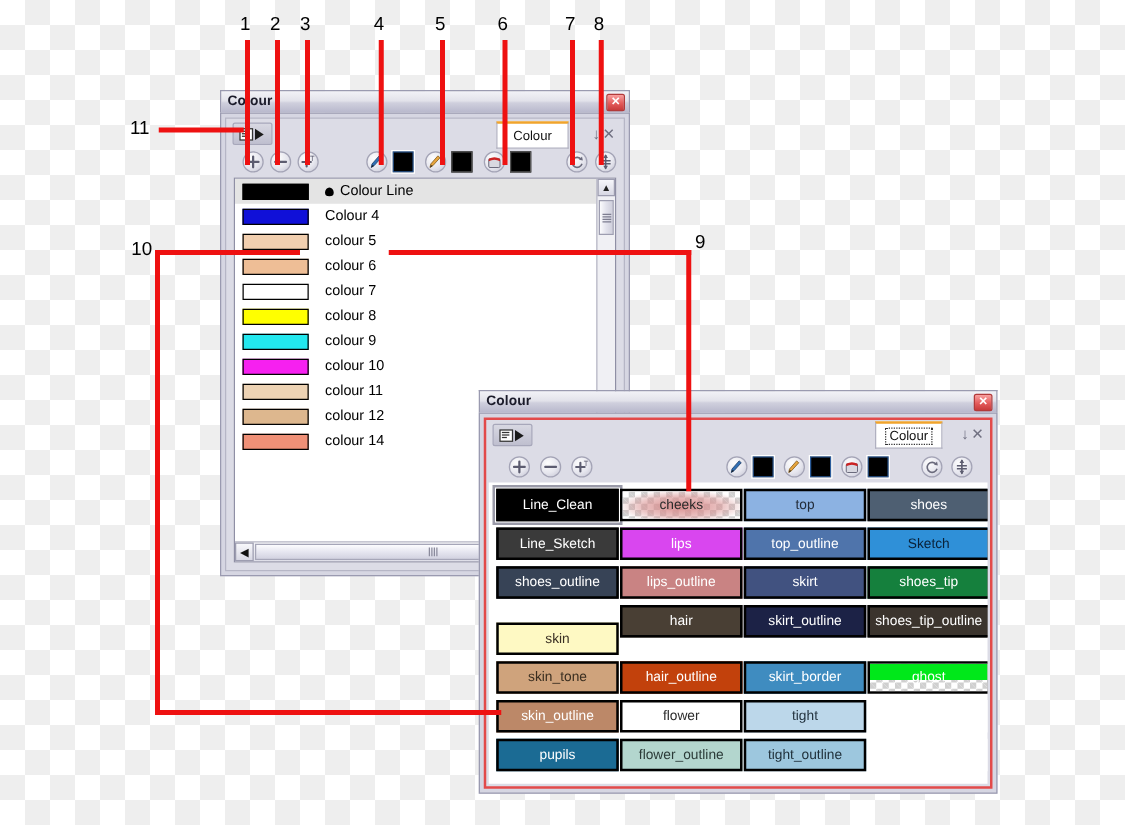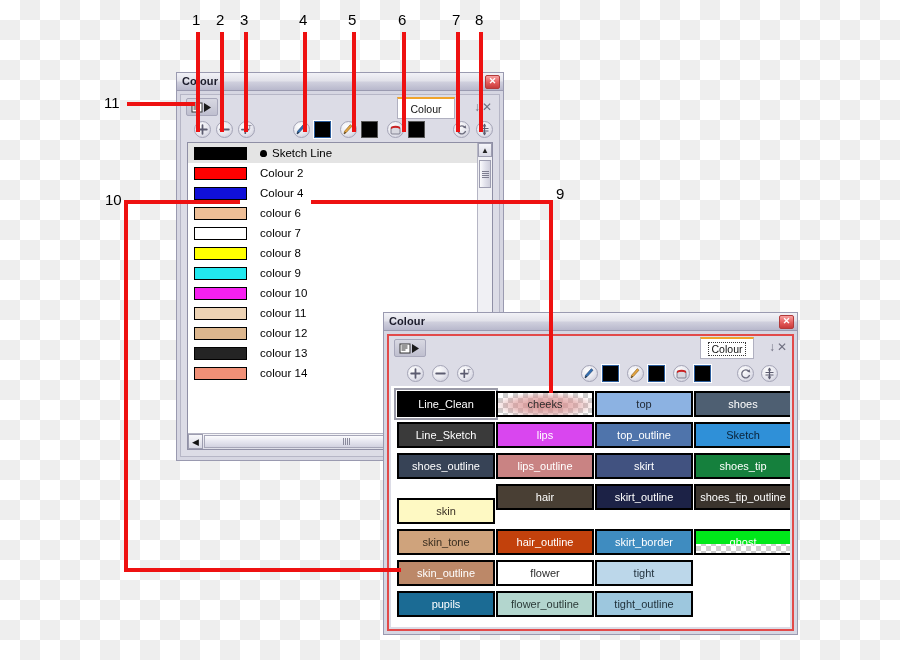--- a/index.html
+++ b/index.html
@@ -320,31 +320,31 @@
                 <polygon points="7.5,13.6 5.6,10.6 9.4,10.6" fill="#5c5c70"></polygon>
               </svg>
           </div>
         </div>
 
         <div class="list-frame" style="left:6px; top:47px; right:6px; bottom:6px;">
           <div class="clist">
               <div class="crow sel">
                 <div class="cswatch" style="background: rgb(0, 0, 0);"></div>
                 <div class="cdot"></div>
-                <div class="cname">Sketch Line</div>
-              </div>
-              <div class="crow">
-                <div class="cswatch" style="background: rgb(254, 0, 0);"></div>
-                <div class="cname">Colour 2</div>
+                <div class="cname">Colour Line</div>
               </div>
               <div class="crow">
                 <div class="cswatch" style="background: rgb(16, 16, 216);"></div>
                 <div class="cname">Colour 4</div>
               </div>
               <div class="crow">
+                <div class="cswatch" style="background: rgb(242, 207, 175);"></div>
+                <div class="cname">colour 5</div>
+              </div>
+              <div class="crow">
                 <div class="cswatch" style="background: rgb(238, 190, 150);"></div>
                 <div class="cname">colour 6</div>
               </div>
               <div class="crow">
                 <div class="cswatch" style="background: rgb(255, 255, 255);"></div>
                 <div class="cname">colour 7</div>
               </div>
               <div class="crow">
                 <div class="cswatch" style="background: rgb(255, 255, 0);"></div>
                 <div class="cname">colour 8</div>
@@ -357,24 +357,20 @@
                 <div class="cswatch" style="background: rgb(246, 32, 240);"></div>
                 <div class="cname">colour 10</div>
               </div>
               <div class="crow">
                 <div class="cswatch" style="background: rgb(237, 211, 180);"></div>
                 <div class="cname">colour 11</div>
               </div>
               <div class="crow">
                 <div class="cswatch" style="background: rgb(221, 183, 142);"></div>
                 <div class="cname">colour 12</div>
-              </div>
-              <div class="crow">
-                <div class="cswatch" style="background: rgb(36, 36, 36);"></div>
-                <div class="cname">colour 13</div>
               </div>
               <div class="crow">
                 <div class="cswatch" style="background: rgb(240, 144, 119);"></div>
                 <div class="cname">colour 14</div>
               </div>
             </div>
 
           <div class="vscroll">
             <div class="arrow">▲</div>
             <div class="thumb">

